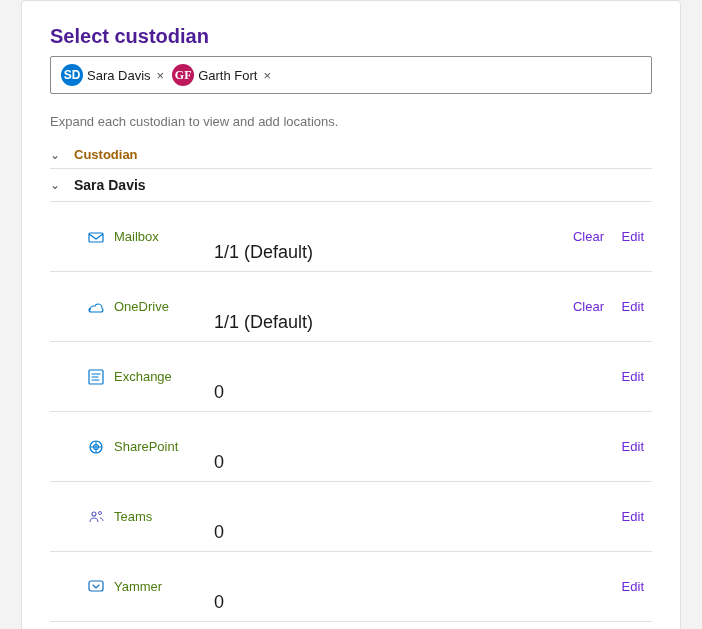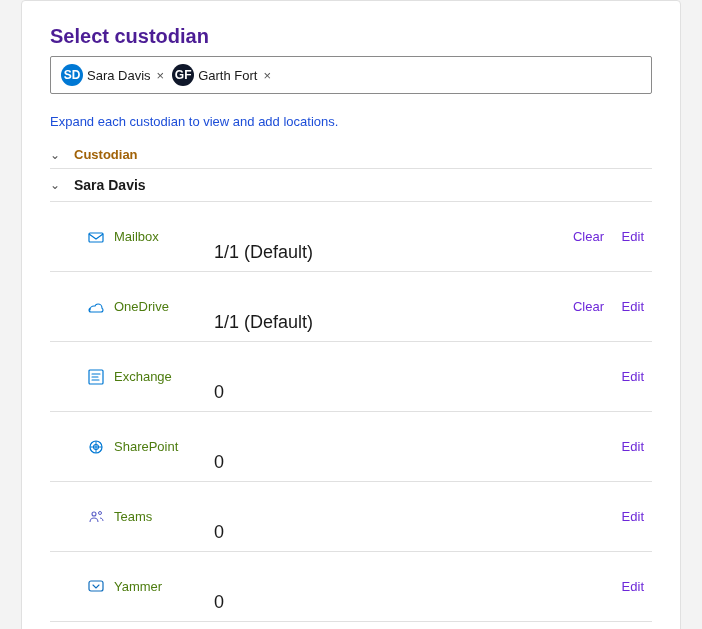--- a/index.html
+++ b/index.html
@@ -73,21 +73,21 @@
       padding: 0 2px;
       line-height: 1;
     }
     .search-placeholder {
       font-size: 13px;
       color: #999;
       flex: 1;
     }
     .instruction {
       font-size: 13px;
-      color: #1d4ed8;
+      color: #737373;
       margin-bottom: 12px;
     }
     .table-header {
       display: flex;
       align-items: center;
       padding: 6px 0;
       border-bottom: 1px solid #e0e0e0;
       gap: 8px;
     }
     .header-chevron {
@@ -167,21 +167,21 @@
   <div class="panel-title">Select custodian</div>
 
   <div class="search-box">
 
     <div class="tag" style="background: transparent; border: none; padding: 0px; display: flex; align-items: center; gap: 4px;">
         <div class="tag-avatar" style="background: rgb(0, 120, 212);">SD</div>
         <span class="tag-label">Sara Davis</span>
         <span class="tag-close">×</span>
       </div>
       <div class="tag" style="background: transparent; border: none; padding: 0px; display: flex; align-items: center; gap: 4px;">
-        <div class="tag-avatar" style="background: #0f172a;">GF</div>
+        <div class="tag-avatar" style="background: #be185d; font-family: Liberation Serif, serif;">GF</div>
         <span class="tag-label">Garth Fort</span>
         <span class="tag-close">×</span>
       </div>
   </div>
 
   <div class="instruction">Expand each custodian to view and add locations.</div>
 
   <div class="table-header">
     <span class="header-chevron">⌄</span>
     <span class="header-label">Custodian</span>

